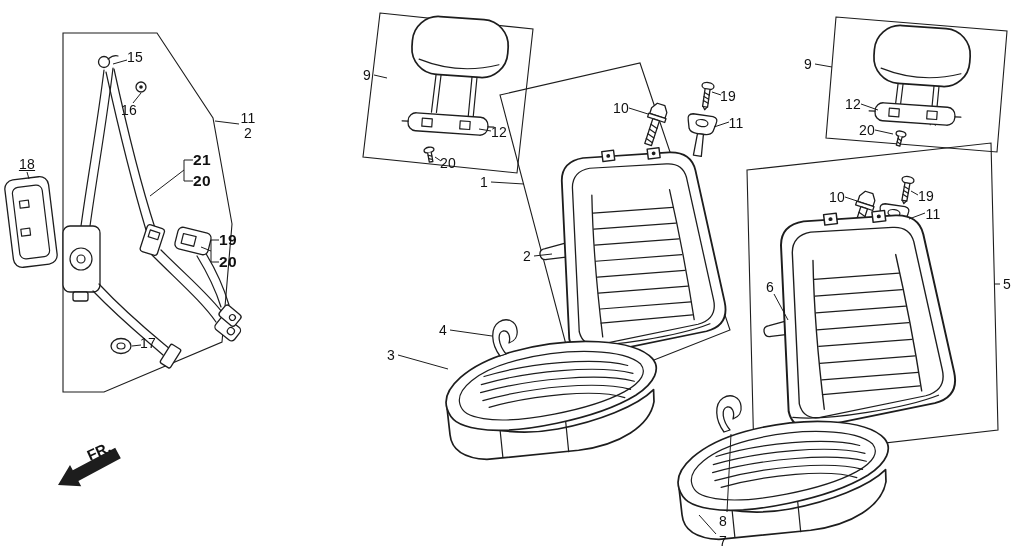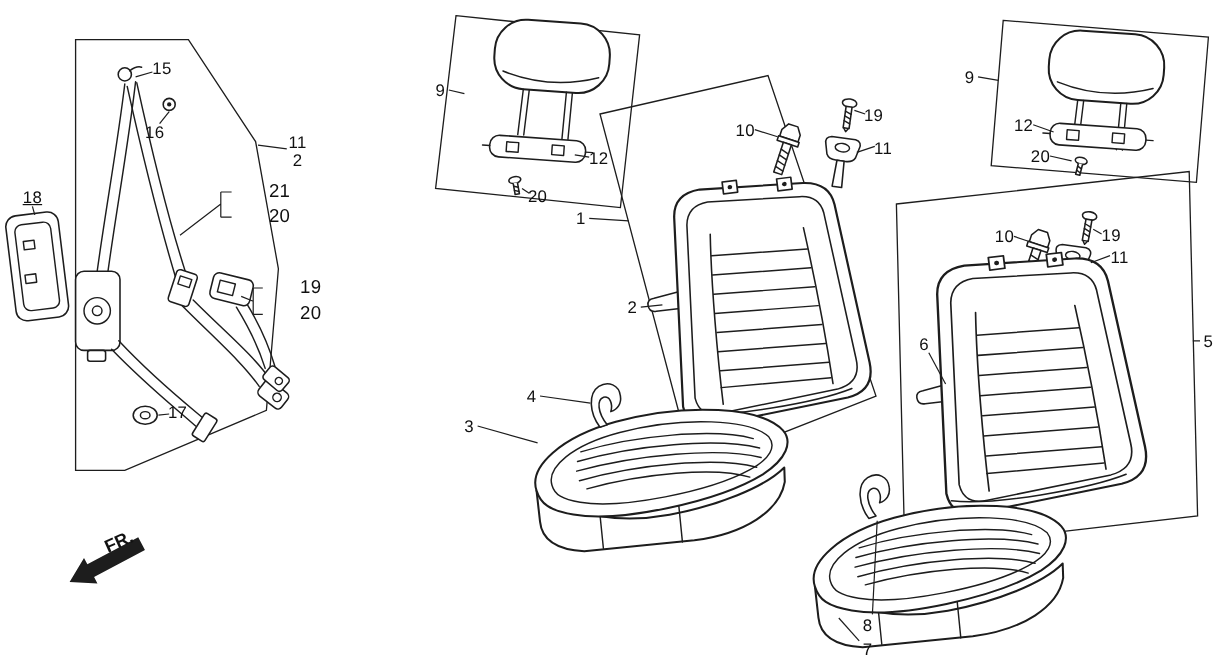--- a/index.html
+++ b/index.html
@@ -2,21 +2,21 @@
 <html><head>
 <meta charset="utf-8">
 <style>
   html,body{margin:0;padding:0;background:#fff;}
   #stage{position:relative;width:1023px;height:554px;background:#fff;overflow:hidden;
          font-family:"Liberation Sans",sans-serif;}
   #stage svg{position:absolute;left:0;top:0;}
   #label-layer{position:absolute;left:0;top:0;width:1023px;height:554px;pointer-events:none;}
   .part-label{position:absolute;transform:translate(-50%,-50%);font-size:14px;font-weight:500;
               color:#101010;letter-spacing:.3px;white-space:nowrap;}
-  .part-label.bold{font-weight:400;font-size:15.5px;margin-left:31px;}
+  .part-label.bold{font-weight:700;font-size:15.5px;}
   .ln{fill:none;stroke:#1d1d1d;stroke-width:1.2;stroke-linecap:round;stroke-linejoin:round;}
   .fw{fill:#ffffff;stroke:#1d1d1d;stroke-width:1.3;stroke-linejoin:round;}
   .thick{stroke-width:1.7;}
   .ldr{fill:none;stroke:#1d1d1d;stroke-width:1;}
   .box{fill:none;stroke:#1d1d1d;stroke-width:1.1;}
   .fill{fill:#1d1d1d;stroke:none;}
   svg text{font-family:"Liberation Sans",sans-serif;font-size:15px;font-weight:bold;fill:#111;}
 </style>
 </head>
 <body>

